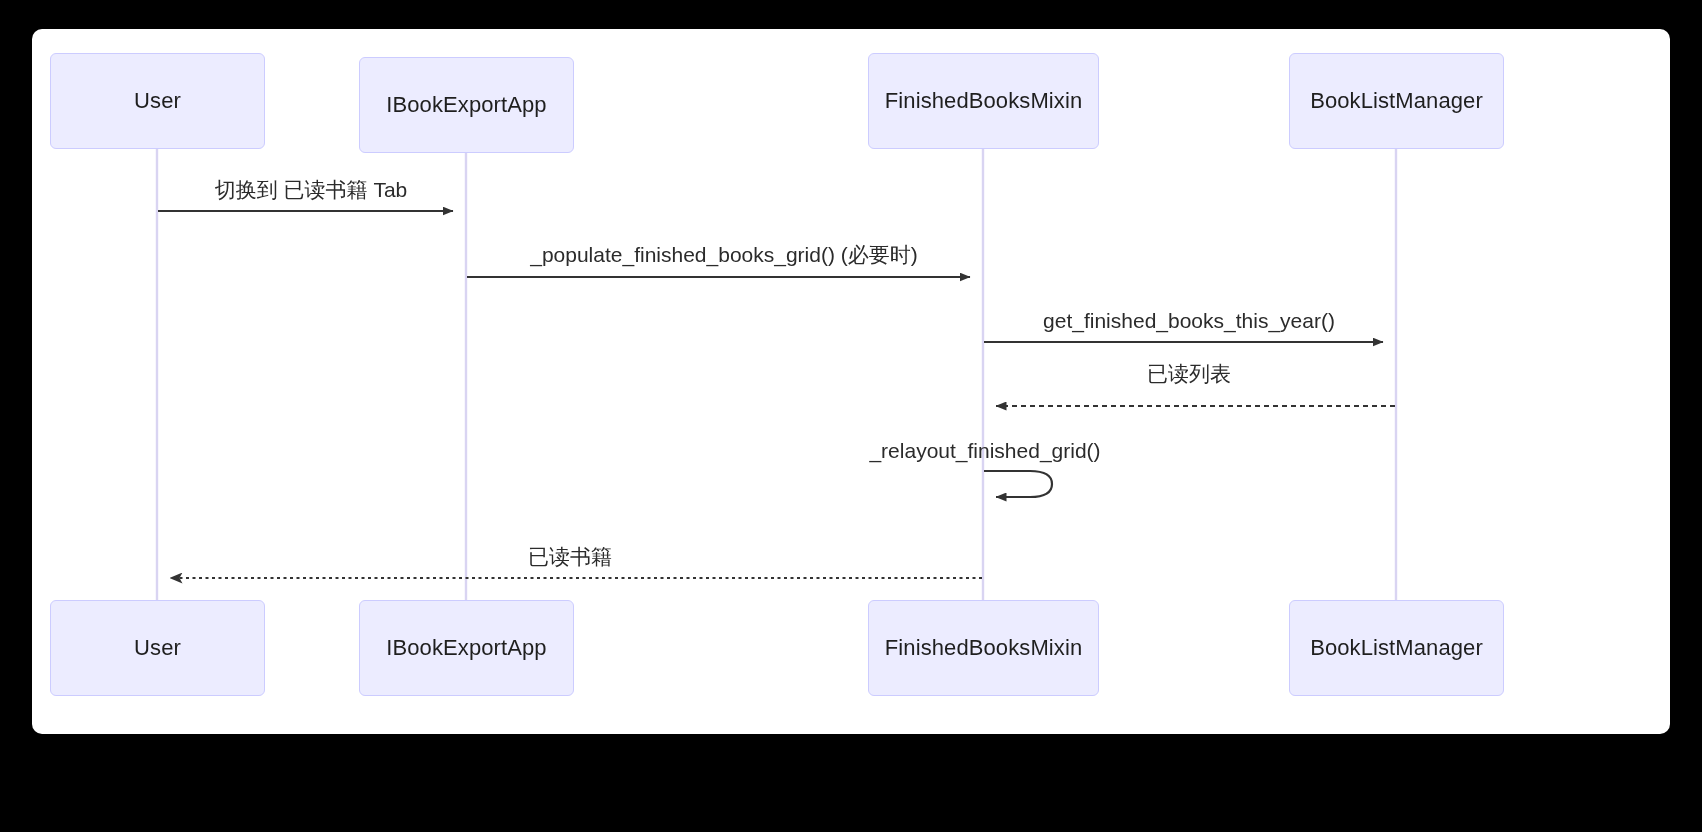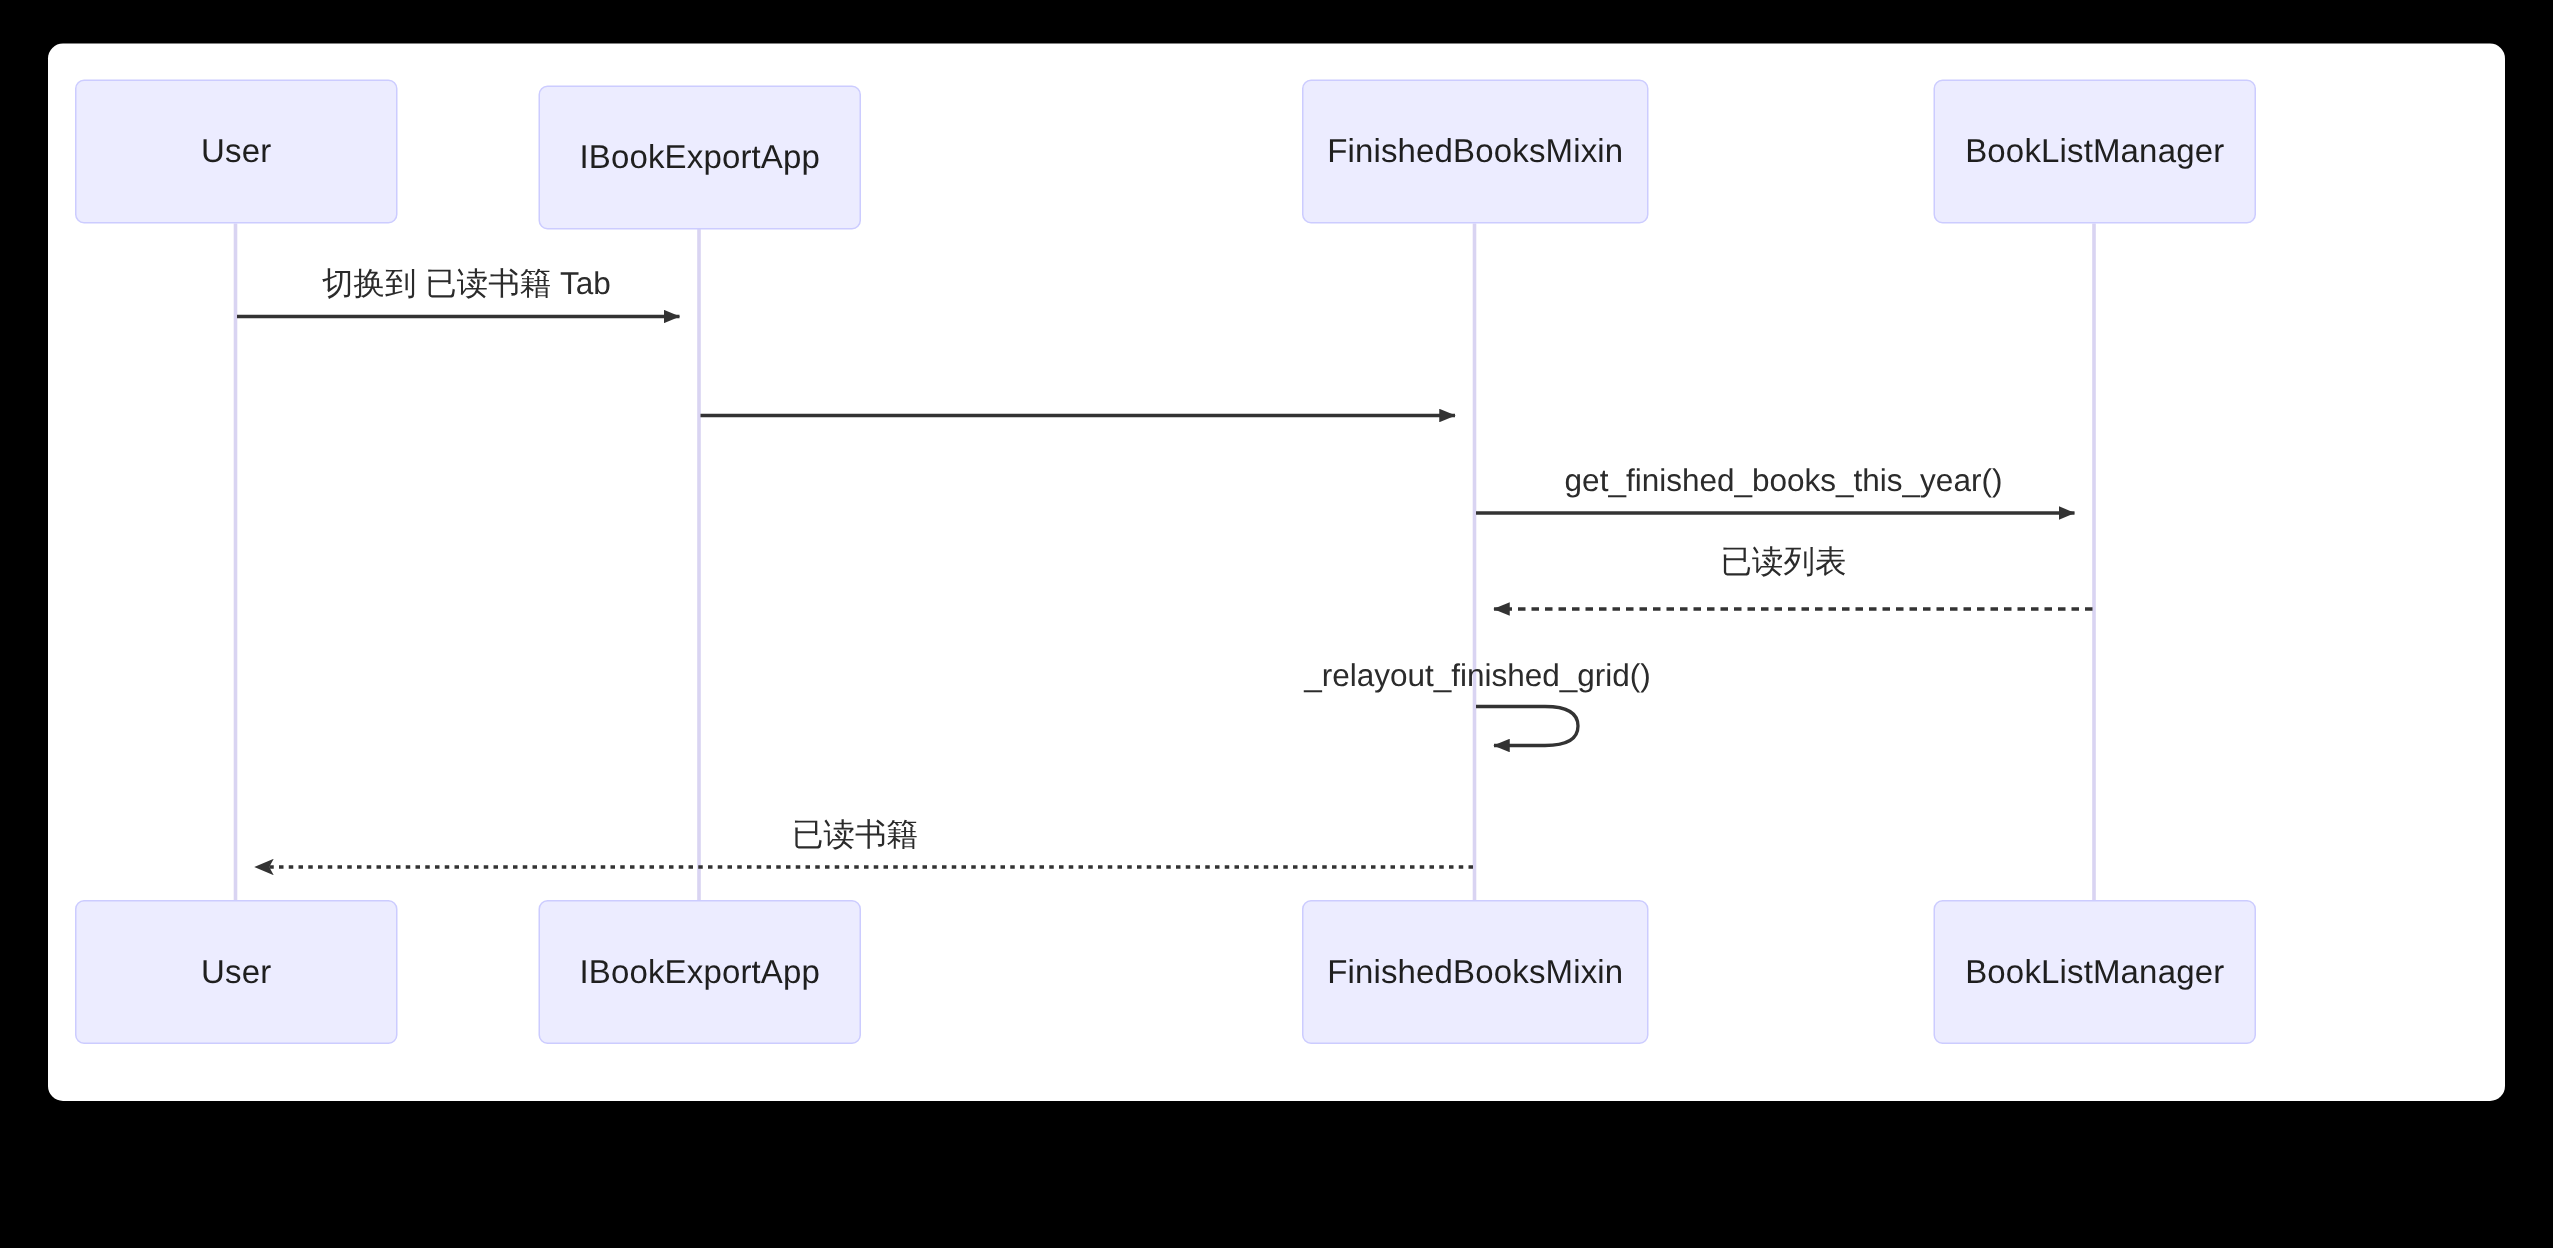--- a/index.html
+++ b/index.html
@@ -130,20 +130,21 @@
   <div class="actor-box" style="left:868px; top:53px; width:231px;">
     <span class="actor-label">FinishedBooksMixin</span>
   </div>
 
   <div class="actor-box" style="left:1289px; top:53px; width:215px;">
     <span class="actor-label">BookListManager</span>
   </div>
 
   <div class="msg-label" style="left:311px; top:179px;">切换到 已读书籍 Tab</div>
 
+  <div class="msg-label" style="left:724px; top:244px;">_populate_finished_books_grid() (必要时)</div>
 
   <div class="msg-label" style="left:1189px; top:310px;text-align:right;">get_finished_books_this_year()</div>
 
   <div class="msg-label" style="left:1189px; top:364px;font-family:Liberation Serif, serif;">已读列表</div>
 
   <div class="msg-label" style="left:985px; top:440px;">_relayout_finished_grid()</div>
 
   <div class="msg-label" style="left:570px; top:546px;">已读书籍</div>
 
   <div class="actor-box" style="left:50px; top:600px; width:215px;">

